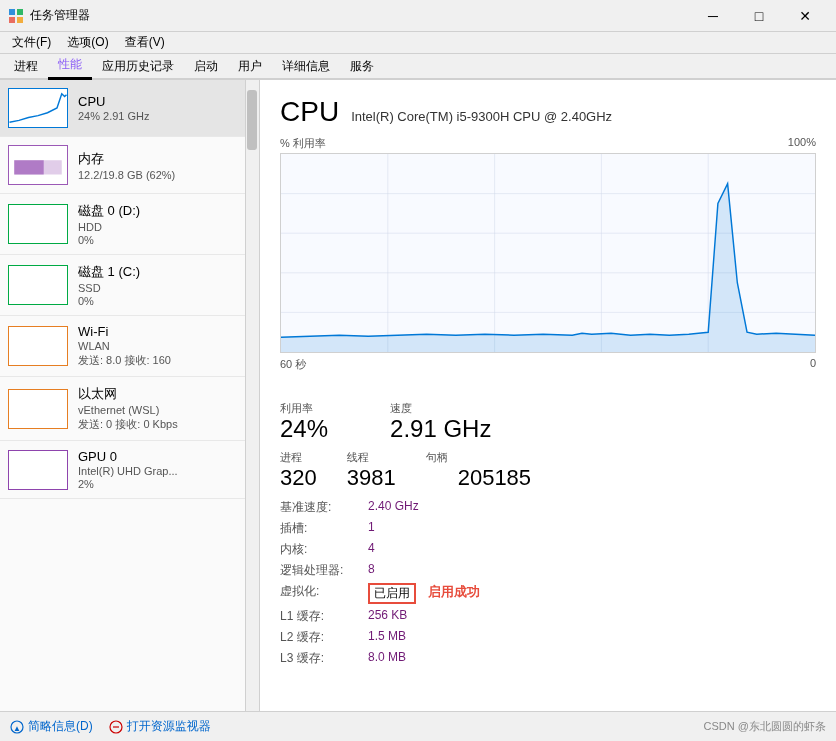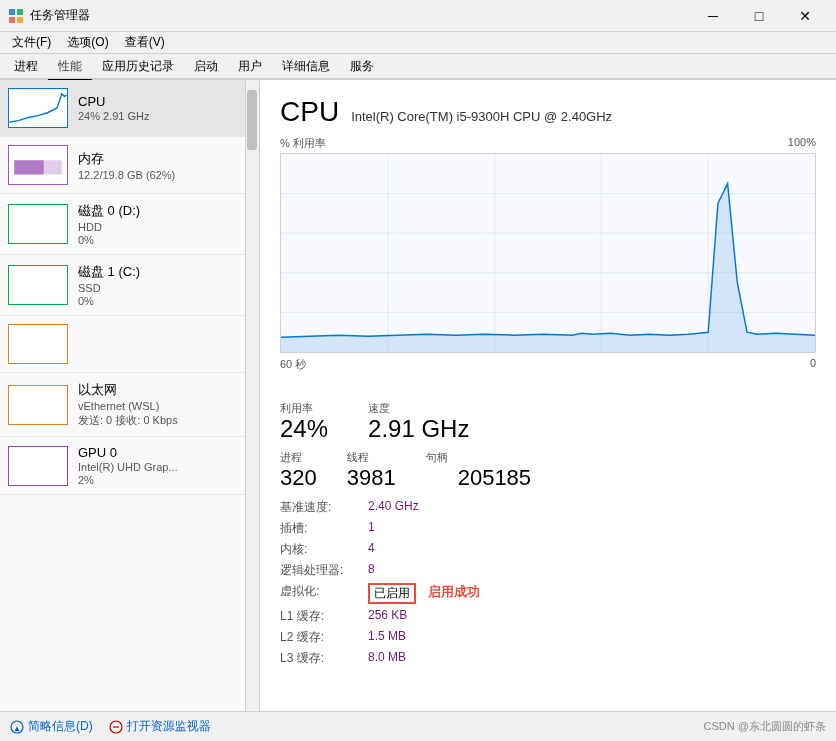--- a/index.html
+++ b/index.html
@@ -30,21 +30,21 @@
 
     .tab-bar {
       height: 26px;
       display: flex;
       align-items: center;
       padding: 0 4px;
       border-bottom: 2px solid #d0d0d0;
       background: #f0f0f0;
     }
     .tab { padding: 4px 10px; cursor: pointer; font-size: 12px; border-bottom: 2px solid transparent; margin-bottom: -2px; }
-    .tab.active { border-bottom: 2px solid #000000; color: #404040; }
+    .tab.active { border-bottom: 6px solid #000000; color: #8b5cf6; }
 
     .main-content {
       display: flex;
       height: calc(741px - 32px - 22px - 26px - 30px);
     }
 
     .sidebar {
       width: 260px;
       background: #fafafa;
       border-right: 1px solid #d0d0d0;
@@ -253,20 +253,25 @@
       <div class="sidebar-info">
         <div class="sidebar-name">磁盘 1 (C:)</div>
         <div class="sidebar-sub">SSD</div>
         <div class="sidebar-sub">0%</div>
       </div>
     </div>
 
     <div class="sidebar-item">
       <div class="sidebar-thumb" style="border-color: #e67e22;">
       </div>
+      <div class="sidebar-info">
+        <div class="sidebar-name">Wi-Fi</div>
+        <div class="sidebar-sub">WLAN</div>
+        <div class="sidebar-sub">发送: 8.0  接收: 160</div>
+      </div>
     </div>
 
     <div class="sidebar-item">
       <div class="sidebar-thumb" style="border-color: #e67e22;">
       </div>
       <div class="sidebar-info">
         <div class="sidebar-name">以太网</div>
         <div class="sidebar-sub">vEthernet (WSL)</div>
         <div class="sidebar-sub">发送: 0  接收: 0 Kbps</div>
       </div>
@@ -315,21 +320,21 @@
 
         <polygon points="0,185 30,184 60,183 90,184 120,183 150,182 180,183 210,182 240,183 270,182 300,183 310,181 320,182 340,181 360,183 380,182 400,183 420,182 430,181 440,180 450,50 460,30 470,130 480,180 490,182 510,181 530,182 550,183 550,200 0,200" fill="#0078d7" opacity="0.15"></polygon>
       </svg>
     </div>
 
     <div class="chart-label-bottom">
       <span>60 秒</span>
       <span>0</span>
     </div>
 
-    <div style="display:flex; gap:40px; margin-bottom:8px; align-items:flex-end;">
+    <div style="display:flex; gap:62px; margin-bottom:8px; align-items:flex-end;">
       <div>
         <div class="stat-label">利用率</div>
         <div class="stat-value">24%</div>
       </div>
       <div>
         <div class="stat-label">速度</div>
         <div class="stat-value">2.91 GHz</div>
       </div>
     </div>
 

